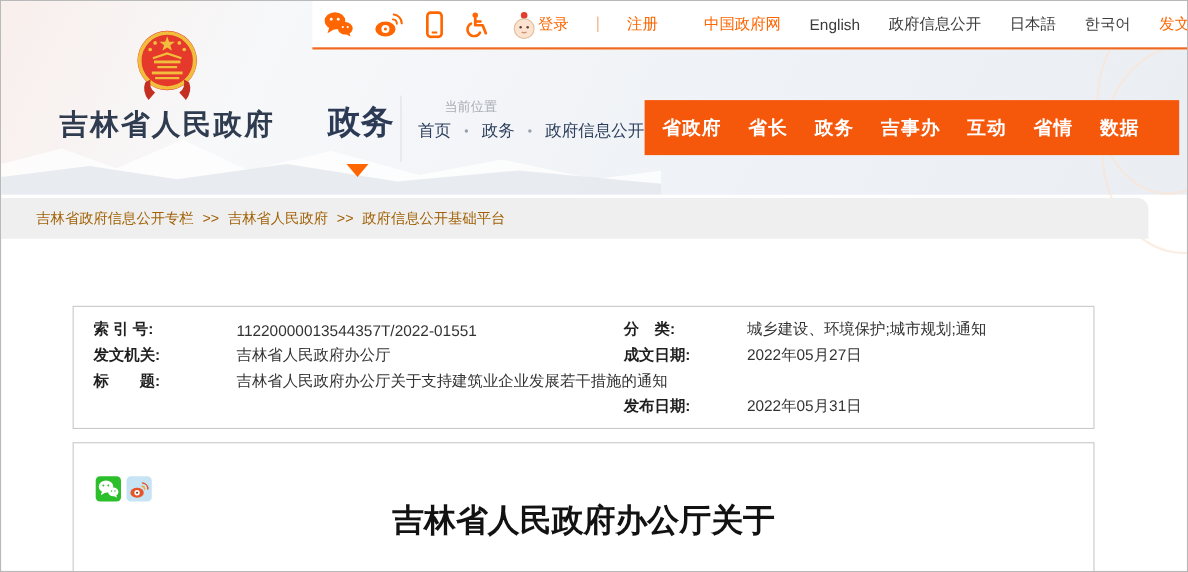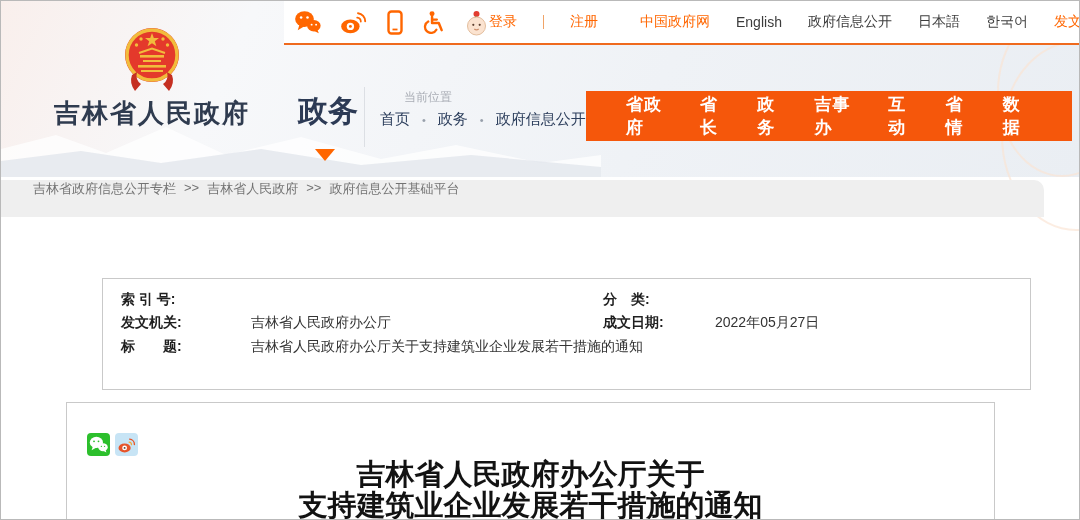--- a/index.html
+++ b/index.html
@@ -37,31 +37,31 @@
   .vdiv { position:absolute; left:363px; top:86px; width:1px; height:60px; background:#dcdfe4; }
   .loc-label { position:absolute; left:379px; top:88px; font-size:12px; color:#a9adb5;margin-left:24px; }
   .crumbs { position:absolute; left:379px; top:109px; display:flex; align-items:center; gap:12px;
             font-size:15px; color:#2c3e5c; font-weight:500; }
   .crumb { cursor:pointer;text-align:center; }
   .dot { color:#98a0ab; font-size:11px; }
 
   
   .mainnav { position:absolute; left:585px; top:90px; width:486px; height:50px; background:#f5570b;
              display:flex; align-items:center; justify-content:space-between; padding:0 36px 0 16px; }
-  .nav-item { color:#fff; font-size:17px; font-weight:bold; letter-spacing:1px; cursor:pointer;margin-left:24px; }
+  .nav-item { color:#fff; font-size:17px; font-weight:bold; letter-spacing:1px; cursor:pointer; }
 
   
   .trailbar { position:absolute; left:0; top:179px; width:1043px; height:37px; background:#efefef;
-              border-top-right-radius:10px; display:flex; padding-left:32px;
-              font-size:13px; color:#737373; gap:8px; white-space:nowrap; }
+              border-top-right-radius:10px; display:flex; align-items:center; padding-left:32px;
+              font-size:13px; color:#a16207; gap:8px; white-space:nowrap; }
   .trail-link { cursor:pointer; }
 
   
   .meta-box { position:absolute; left:65px; top:277px; width:929px; height:112px;
-              border:1px solid #c9c9c9; background:#fff;margin-left:36px; }
+              border:1px solid #c9c9c9; background:#fff; }
   .meta-col { position:absolute; top:9px; }
   .col-l { left:18px; width:470px; }
   .col-r { left:500px; width:420px; }
   .meta-row { display:flex; align-items:center; height:23.5px; font-size:14px; color:#333; white-space:nowrap; }
   .meta-label { font-weight:bold; color:#1f1f1f; flex:none; }
   .col-l .meta-label { width:130px; }
   .col-r .meta-label { width:112px; }
 
   
   .doc-box { position:absolute; left:65px; top:401px; width:929px; height:158px;
@@ -196,39 +196,45 @@
     <span>&gt;&gt;</span>
     <span class="trail-link">吉林省人民政府</span>
     <span>&gt;&gt;</span>
     <span class="trail-link">政府信息公开基础平台</span>
   </div>
 
   <div class="meta-box">
     <div class="meta-col col-l">
       <div class="meta-row">
         <span class="meta-label">索 引 号:</span>
+        <span class="meta-value">11220000013544357T/2022-01551</span>
       </div>
       <div class="meta-row">
         <span class="meta-label">发文机关:</span>
         <span class="meta-value">吉林省人民政府办公厅</span>
       </div>
       <div class="meta-row">
         <span class="meta-label">标　　题:</span>
         <span class="meta-value">吉林省人民政府办公厅关于支持建筑业企业发展若干措施的通知</span>
       </div>
     </div>
     <div class="meta-col col-r">
       <div class="meta-row">
         <span class="meta-label">分　类:</span>
+        <span class="meta-value">城乡建设、环境保护;城市规划;通知</span>
       </div>
       <div class="meta-row">
         <span class="meta-label">成文日期:</span>
         <span class="meta-value">2022年05月27日</span>
       </div>
       <div class="meta-row"></div>
+      <div class="meta-row">
+        <span class="meta-label">发布日期:</span>
+        <span class="meta-value">2022年05月31日</span>
+      </div>
     </div>
   </div>
 
   <div class="doc-box">
     <div class="share-row">
       <span class="share-ic share-wechat">
         <svg width="19" height="17" viewBox="0 0 36 32">
           <ellipse cx="14" cy="12" rx="12.5" ry="10.5" fill="#fff"></ellipse>
           <polygon points="5,27 8,17 15,21" fill="#fff"></polygon>
           <circle cx="9.5" cy="10" r="1.7" fill="#2cbf2c"></circle>
@@ -244,17 +250,16 @@
           <path d="M22 4 a10 10 0 0 1 9 10" stroke="#e6542a" stroke-width="2.6" fill="none" stroke-linecap="round"></path>
           <path d="M21 9.5 a5 5 0 0 1 4.5 5" stroke="#f0a93c" stroke-width="2.4" fill="none" stroke-linecap="round"></path>
           <ellipse cx="12.5" cy="20.5" rx="11.5" ry="8.5" fill="#e6542a"></ellipse>
           <circle cx="12.5" cy="20.5" r="4.6" fill="#fff"></circle>
           <circle cx="12.5" cy="20.5" r="1.8" fill="#5d3b2e"></circle>
         </svg>
       </span>
     </div>
     <div class="doc-title">
       <div>吉林省人民政府办公厅关于</div>
-      <div>支持建筑业企业发展若干措施的通知</div>
     </div>
   </div>
 
 </div>
 
 </body></html>

